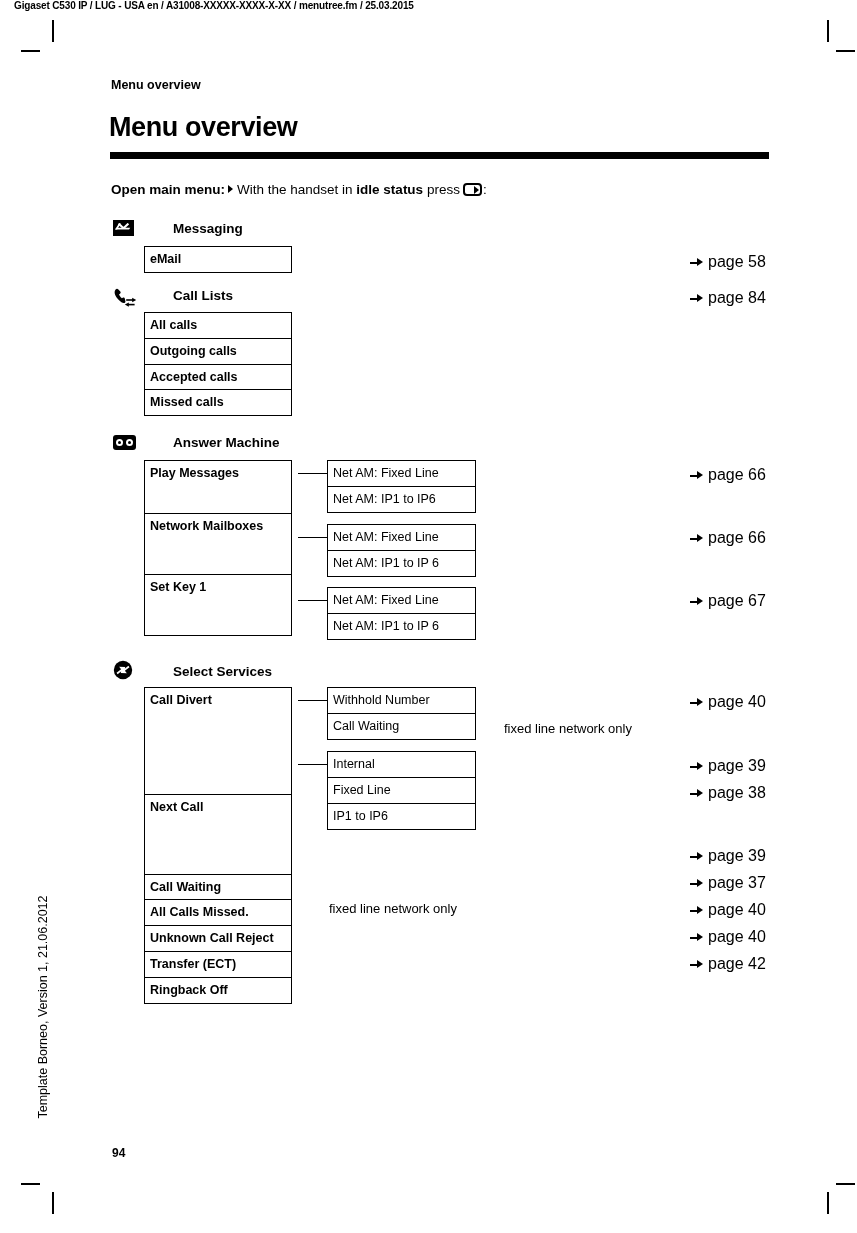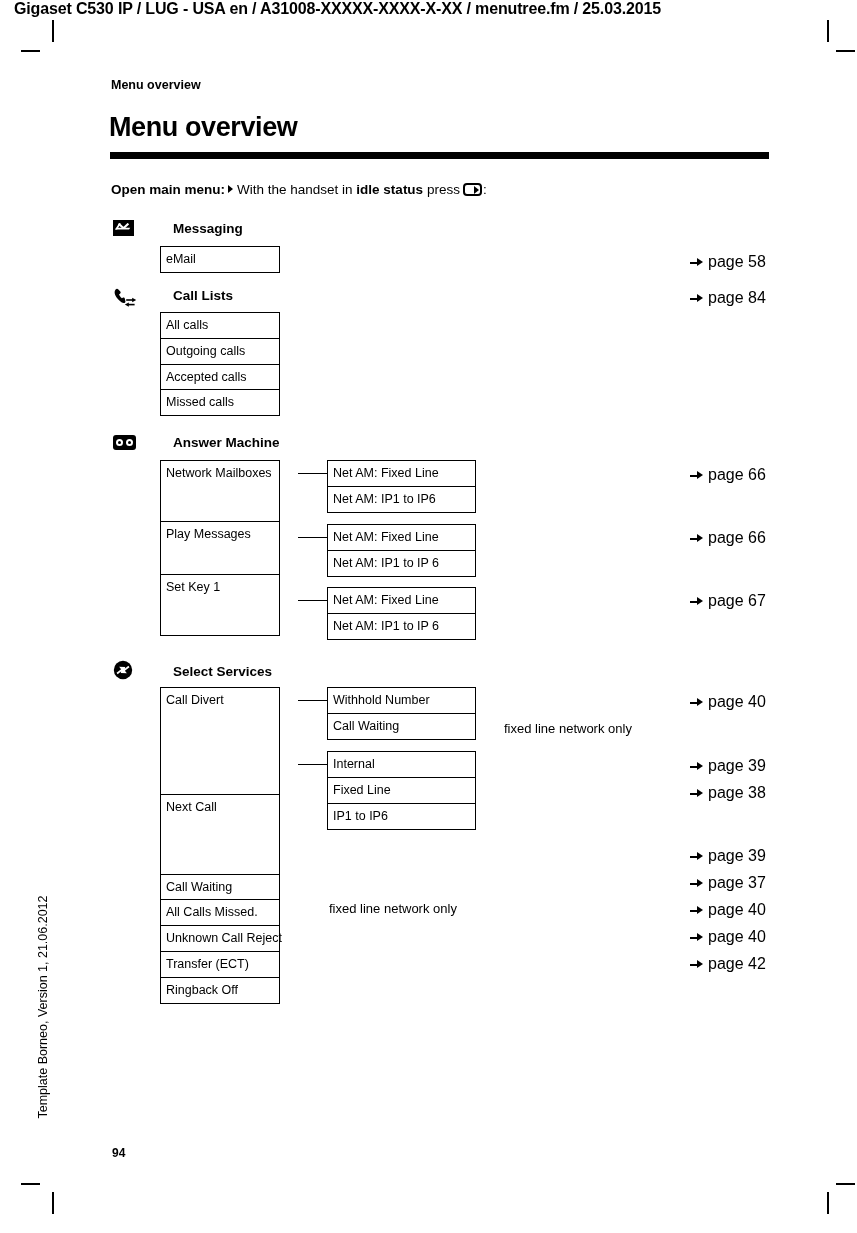--- a/index.html
+++ b/index.html
@@ -28,21 +28,21 @@
   .cm-bl-v { left: 52px;  top: 1192px; }
   .cm-bl-h { left: 21px;  top: 1183px; }
   .cm-br-v { left: 827px; top: 1192px; }
   .cm-br-h { left: 836px; top: 1183px; }
 
   
   .running-head {
     position: absolute;
     left: 14px;
     top: 0px;
-    font-size: 16px;
+    font-size: 10px;
     font-weight: bold;
     letter-spacing: -0.15px;
     white-space: nowrap;
   }
 
   
   .chapter-label {
     position: absolute;
     left: 111px;
     top: 78px;
@@ -150,23 +150,24 @@
     left: 157px;
     font-size: 13.5px;
     font-weight: bold;
     white-space: nowrap;
     padding-left: 16px;
   }
 
   
   .col1 {
     position: absolute;
-    left: 160px;
-    width: 120px;
+    left: 144px;
+    width: 148px;
     box-sizing: border-box;
+    font-weight: bold;
   }
   .col2 {
     position: absolute;
     left: 327px;
     width: 149px;
     box-sizing: border-box;
   }
   .cell {
     box-sizing: border-box;
     border: 1.2px solid #000;
@@ -351,22 +352,22 @@
   <div class="group">
     <div class="group-icon" style="top:435px">
       <div class="icon-am">
         <div class="reel l"></div>
         <div class="reel r"></div>
       </div>
     </div>
     <div class="group-title" style="top:435px">Answer Machine</div>
 
     <div class="col1" style="top:460px">
+      <div class="cell tall-2">Play Messages</div>
       <div class="cell tall-3">Network Mailboxes</div>
-      <div class="cell tall-2">Play Messages</div>
       <div class="cell tall-3">Set Key 1</div>
     </div>
 
     <div class="connector" style="top:473px"></div>
     <div class="connector" style="top:537px"></div>
     <div class="connector" style="top:600px"></div>
 
     <div class="col2" style="top:460px">
       <div class="cell">Net AM: Fixed Line</div>
       <div class="cell">Net AM: IP1 to IP6</div>

